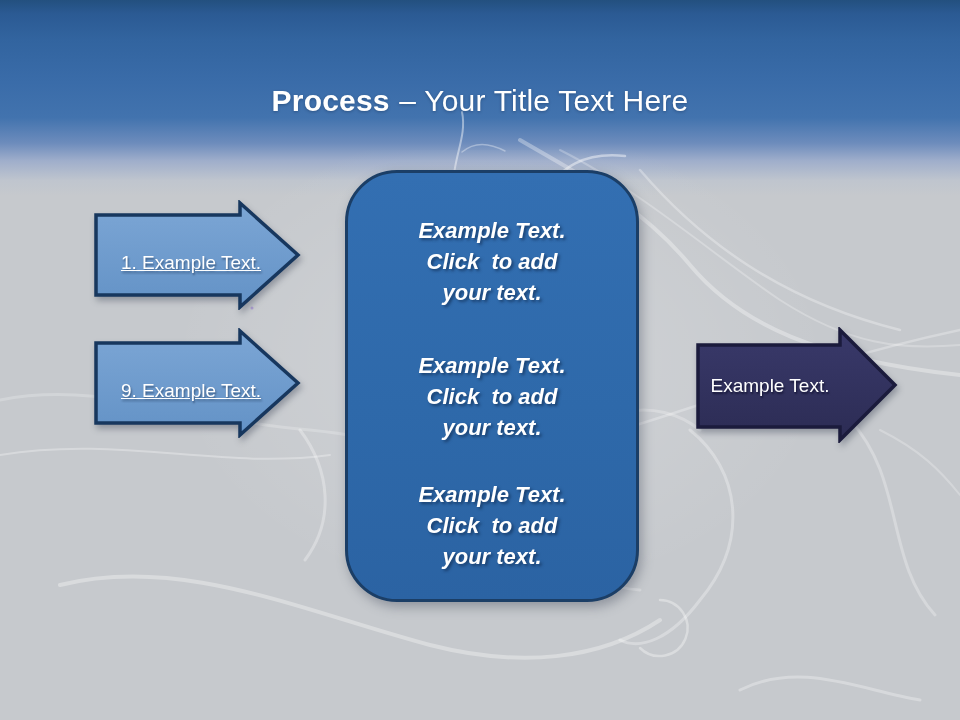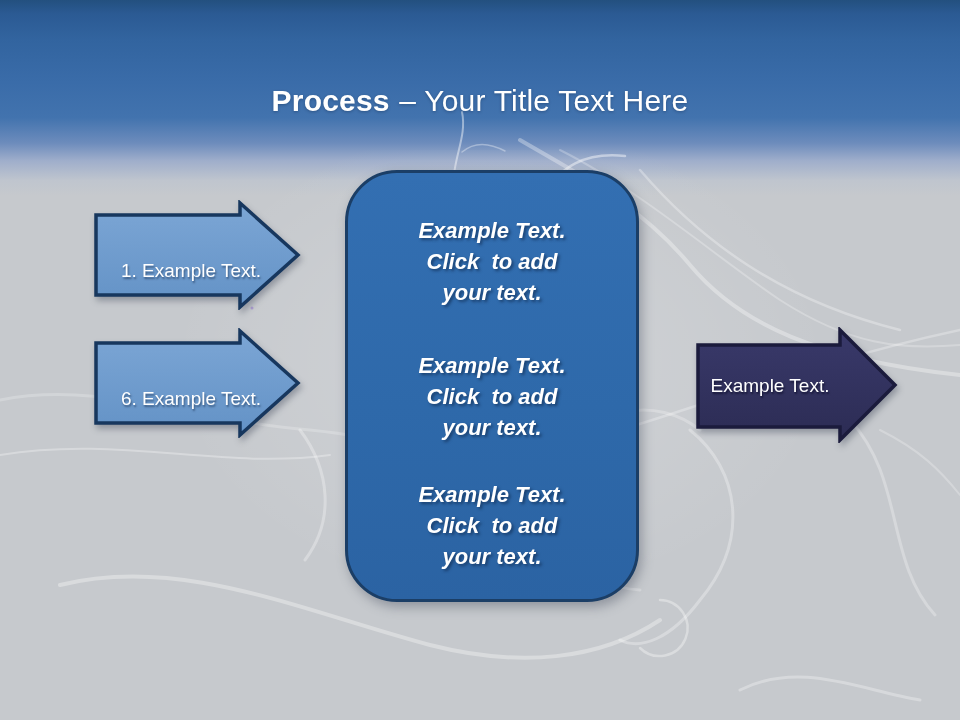--- a/index.html
+++ b/index.html
@@ -32,24 +32,25 @@
     white-space:pre;
     margin-top:30px;
   }
   .title .b{font-weight:bold;}
   .title .r{margin-left:.32em;font-weight:normal;}
 
   
   .larrow{position:absolute;left:93px;width:208px;height:110px;}
   .larrow svg{position:absolute;left:0;top:0;filter:drop-shadow(2px 4px 3px rgba(40,50,70,.35));}
   .larrow .lbl{
-    position:absolute;left:0;top:16px;width:196px;height:110px;
+    position:absolute;left:0;top:8px;width:196px;height:110px;
     display:flex;align-items:center;justify-content:center;
     color:#fff;font-size:19px;white-space:pre;
     text-shadow:1px 2px 2px rgba(10,30,60,.5);
+    text-decoration:underline;
   }
   .a1{top:200px;} .a2{top:328px;} .a3{top:450px;}
 
   
   .panel{
     position:absolute;left:345px;top:170px;width:294px;height:432px;
     border-radius:52px;
     background:linear-gradient(180deg,#336FB2 0%,#2E69AA 55%,#2B63A3 100%);
     border:3px solid #1B3E66;box-sizing:border-box;
     filter:drop-shadow(3px 5px 6px rgba(40,50,70,.35));
@@ -122,21 +123,21 @@
       </defs>
       <polygon points="3,15 147,15 147,3 205,55 147,107 147,95 3,95" fill="url(#lag)" stroke="#17375E" stroke-width="3.5"></polygon>
     </svg>
     <div class="lbl">1. Example Text.</div>
   </div>
 
   <div class="larrow a2">
     <svg width="208" height="110" viewBox="0 0 208 110">
       <polygon points="3,15 147,15 147,3 205,55 147,107 147,95 3,95" fill="url(#lag)" stroke="#17375E" stroke-width="3.5"></polygon>
     </svg>
-    <div class="lbl">6. Example Text.</div>
+    <div class="lbl">9. Example Text.</div>
   </div>
 
 
   <div class="panel">
     <div class="pblock pb1">
       <span class="pline">Example Text.</span>
       <span class="pline">Click  to add</span>
       <span class="pline">your text.</span>
     </div>
     <div class="pblock pb2">

